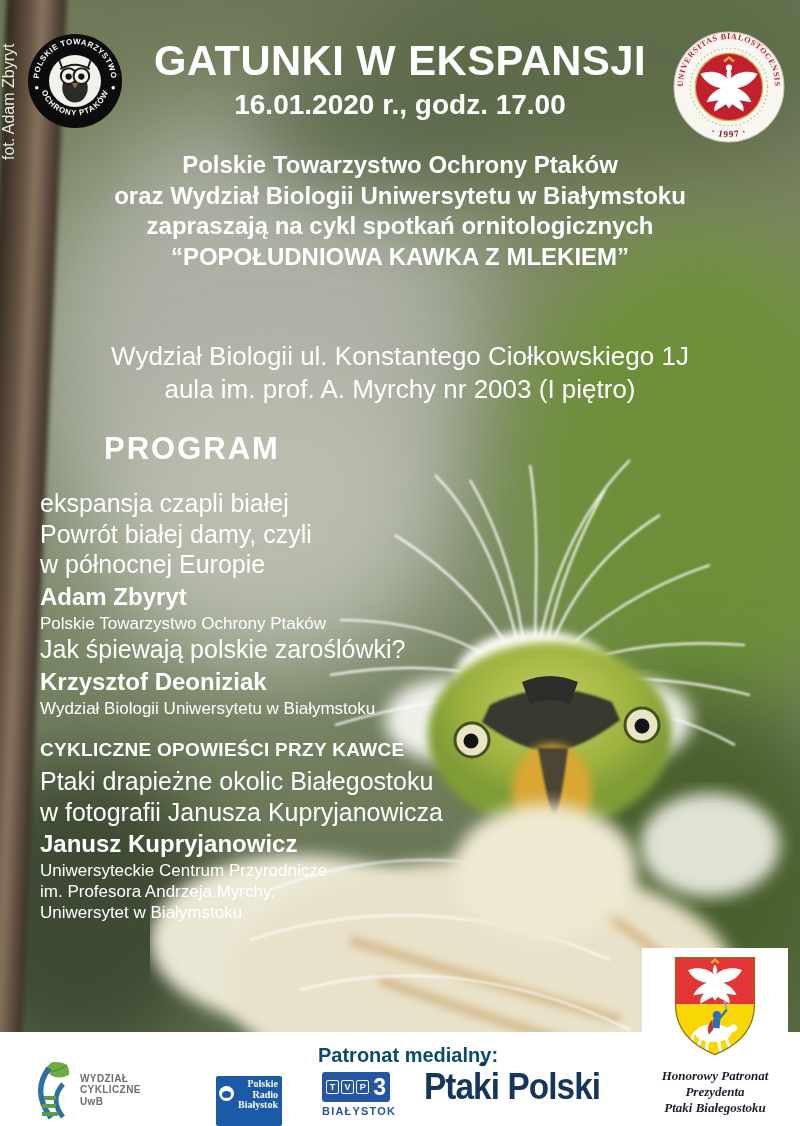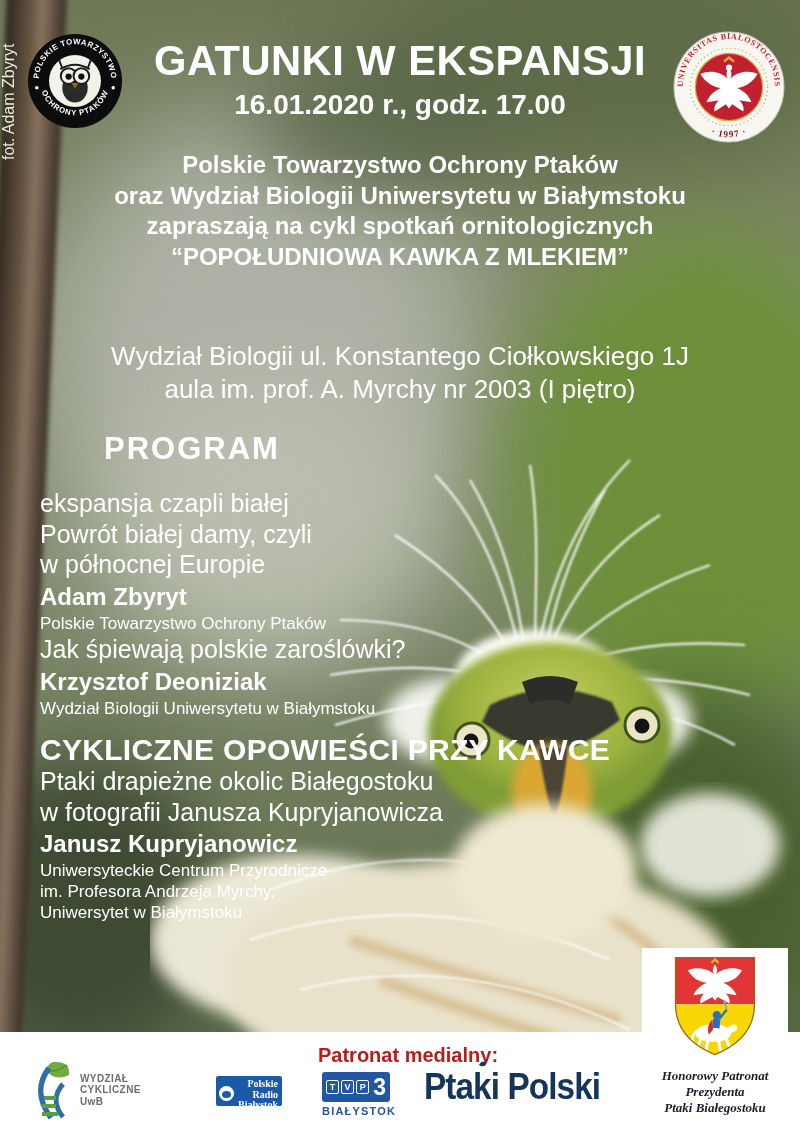--- a/index.html
+++ b/index.html
@@ -25,41 +25,41 @@
   .center{left:0;width:800px;text-align:center;}
   .title{top:36px;font-size:43px;font-weight:800;letter-spacing:.5px;transform:scaleX(.97);}
   .date{top:89px;font-size:28px;font-weight:800;}
   .intro{top:150px;font-size:24px;font-weight:700;line-height:30.5px;}
   .venue-h{top:302px;font-size:29px;font-weight:800;letter-spacing:.5px;}
   .venue{top:340px;font-size:26px;font-weight:400;line-height:33px;}
   .program-h{left:88px;top:431px;font-size:31px;font-weight:800;letter-spacing:2px;margin-left:16px;}
   .item{left:40px;}
   .i1{top:488px;} .i2{top:634px;} .i3{top:736px;}
   .t-line{font-size:25px;font-weight:400;line-height:30.5px;}
-  .kicker{font-size:30px;font-weight:800;line-height:28px;margin-bottom:2px;letter-spacing:.3px;}
+  .kicker{font-size:19px;font-weight:800;line-height:28px;margin-bottom:2px;letter-spacing:.3px;}
   .speaker{font-size:24px;font-weight:800;line-height:28px;margin-top:3px;}
   .affil{font-size:17px;font-weight:400;line-height:21px;margin-top:2px;}
   .credit{left:750px;top:748px;height:160px;width:26px;writing-mode:vertical-rl;
           transform:rotate(180deg);font-size:16px;color:#e6eedd;z-index:5;}
   
   .logo-ptop{position:absolute;left:26px;top:32px;z-index:6;}
   .logo-uni{position:absolute;left:673px;top:31px;z-index:6;}
   
   .footer{position:absolute;left:0;top:1032px;width:800px;height:94px;background:#fff;z-index:10;}
   .bio-logo{position:absolute;left:33px;top:1060px;display:flex;align-items:center;gap:7px;z-index:11;}
   .bio-text{color:#6d6e71;font-size:10px;line-height:11.5px;font-weight:700;letter-spacing:.4px;}
-  .radio{position:absolute;left:216px;top:1076px;width:66px;height:30px;background:#1a5aa6;
+  .radio{position:absolute;left:216px;top:1076px;width:66px;height:50px;background:#1a5aa6;
          border-radius:2px;z-index:11;}
   .radio .swoosh{position:absolute;left:3px;top:10px;width:15px;height:15px;border-radius:50%;
          background:#fff;}
   .radio .swoosh:after{content:"";position:absolute;left:3px;top:5px;width:9px;height:7px;
          border-radius:50%;background:#1a5aa6;}
   .radio-text{position:absolute;right:4px;top:3px;text-align:right;color:#fff;
          font-family:"Liberation Serif",serif;font-weight:700;font-size:10px;line-height:10.5px;}
-  .patronat{position:absolute;left:318px;top:1044px;font-size:20px;font-weight:800;color:#b91c1c;z-index:11;}
+  .patronat{position:absolute;left:318px;top:1044px;font-size:20px;font-weight:800;color:#0c4a6e;z-index:11;}
   .tvp{position:absolute;left:322px;top:1072px;z-index:11;}
   .tvp-box{width:60px;height:30px;background:#2456a4;border-radius:3px;display:flex;
            align-items:center;justify-content:center;gap:2px;padding:0 4px;}
   .tvp-letter{width:12px;height:12px;border:1.6px solid #fff;border-radius:2px;color:#fff;
            font-size:9px;font-weight:800;display:flex;align-items:center;justify-content:center;}
   .tvp-num{color:#fff;font-size:23px;font-weight:800;margin-left:2px;}
   .tvp-city{margin-top:3px;width:68px;text-align:center;font-size:11px;font-weight:800;
            color:#2456a4;letter-spacing:1.2px;}
   .ptaki{position:absolute;left:424px;top:1066px;font-size:37px;font-weight:800;color:#16355a;
          letter-spacing:-1px;transform:scaleX(.9);transform-origin:left;z-index:11;}

